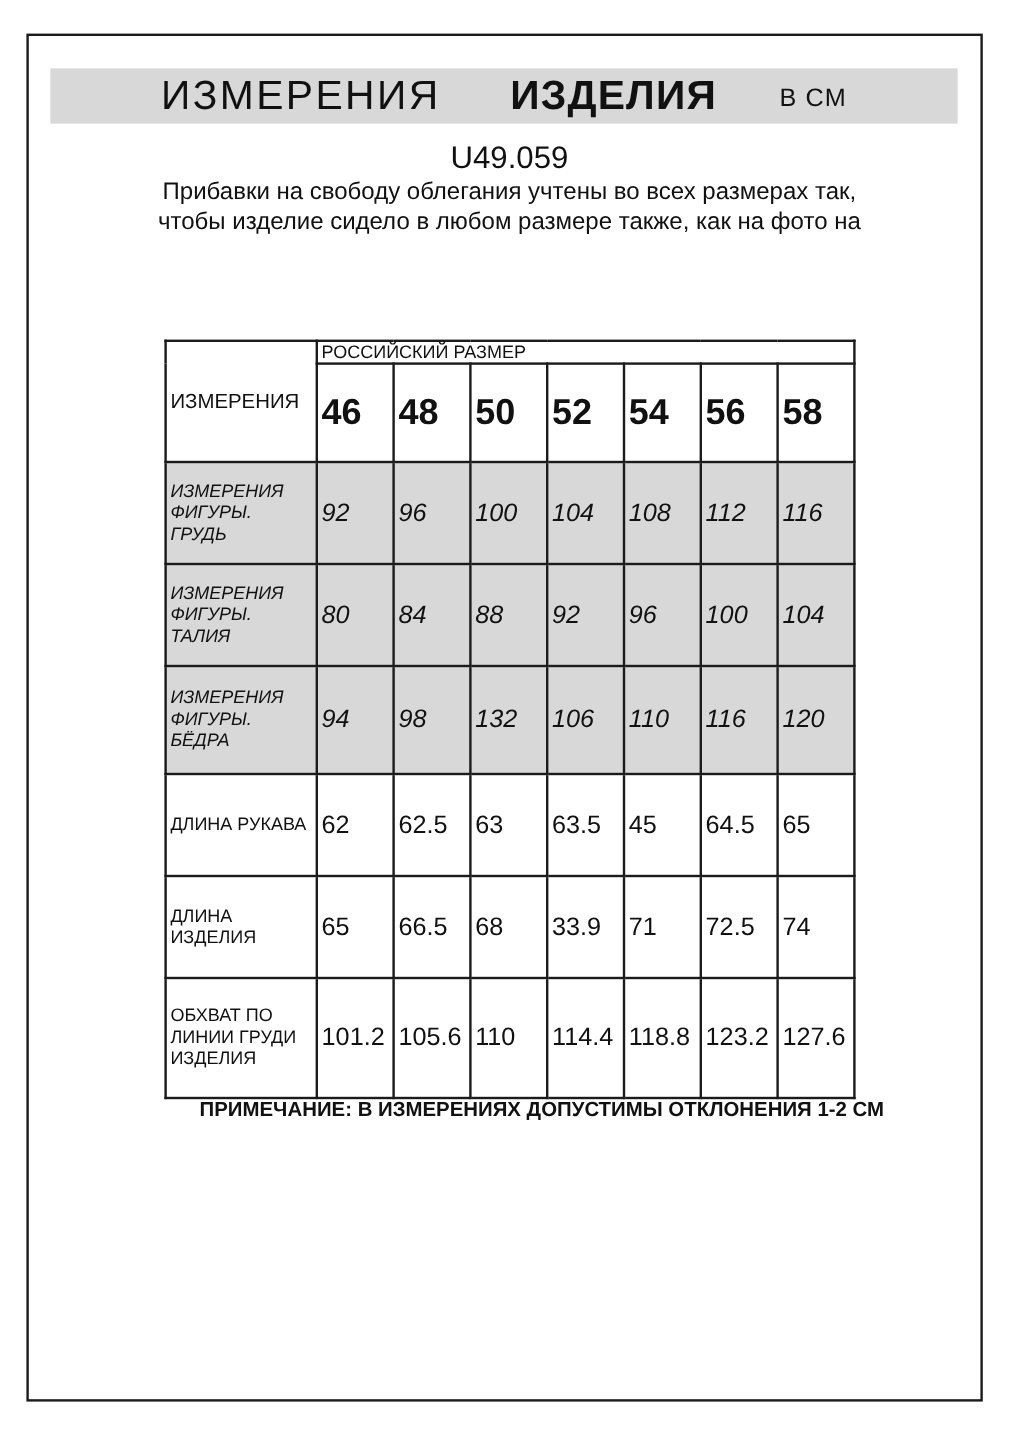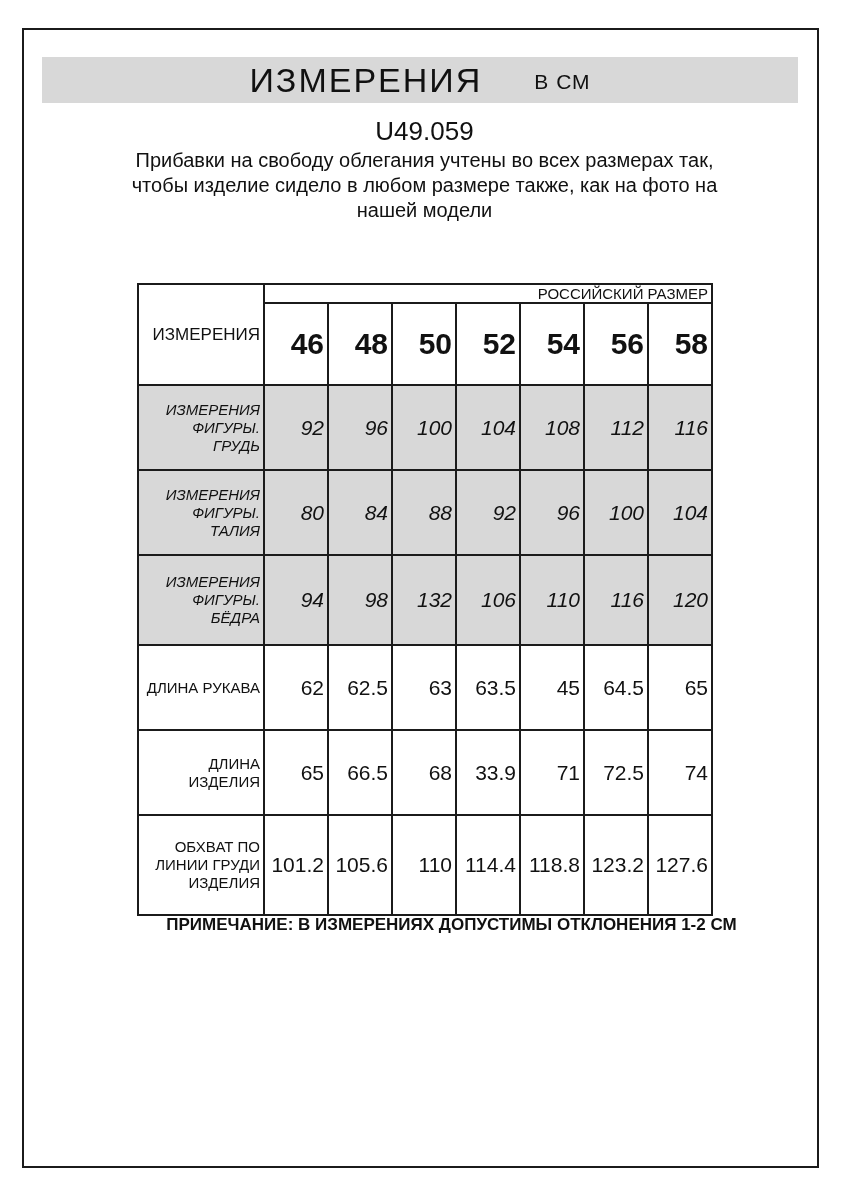--- a/index.html
+++ b/index.html
@@ -64,21 +64,21 @@
   }
   table.size-table {
     position: absolute;
     left: 137px; top: 283px;
     width: 574px;
     border-collapse: collapse;
     table-layout: fixed;
   }
   .size-table th, .size-table td {
     border: 2px solid var(--line);
-    text-align: right;
+    text-align: left;
     vertical-align: middle;
     padding: 0 3px;
     font-weight: normal;
   }
   .row-group-label { height: 16px; font-size: 15px; }
   .row-sizes { height: 82px; }
   .corner-cell { font-size: 17px; background: #fff; }
   .size-cell { font-size: 30px; font-weight: bold !important; }
   .shaded td { background: var(--shaded); font-style: italic; }
   .label-cell { font-size: 15px; line-height: 18px; }
@@ -96,29 +96,29 @@
     margin-left: 27px;
   }
 </style>
 </head>
 <body>
 
 <div class="page-border"></div>
 
 <div class="title-bar">
   <span class="title-main">ИЗМЕРЕНИЯ</span>
+  <span class="title-bold">ИЗДЕЛИЯ</span>
   <span class="title-unit">В СМ</span>
 </div>
 
 <div class="model-code">U49.059</div>
 
 <div class="intro">
   <div>Прибавки на свободу облегания учтены во всех размерах так,</div>
   <div>чтобы изделие сидело в любом размере также, как на фото на</div>
-  <div>нашей модели</div>
 </div>
 
 <table class="size-table">
   <colgroup>
     <col style="width:126px">
     <col span="7" style="width:64px">
   </colgroup>
   <thead>
     <tr class="row-group-label">
       <th rowspan="2" class="corner-cell">ИЗМЕРЕНИЯ</th>

